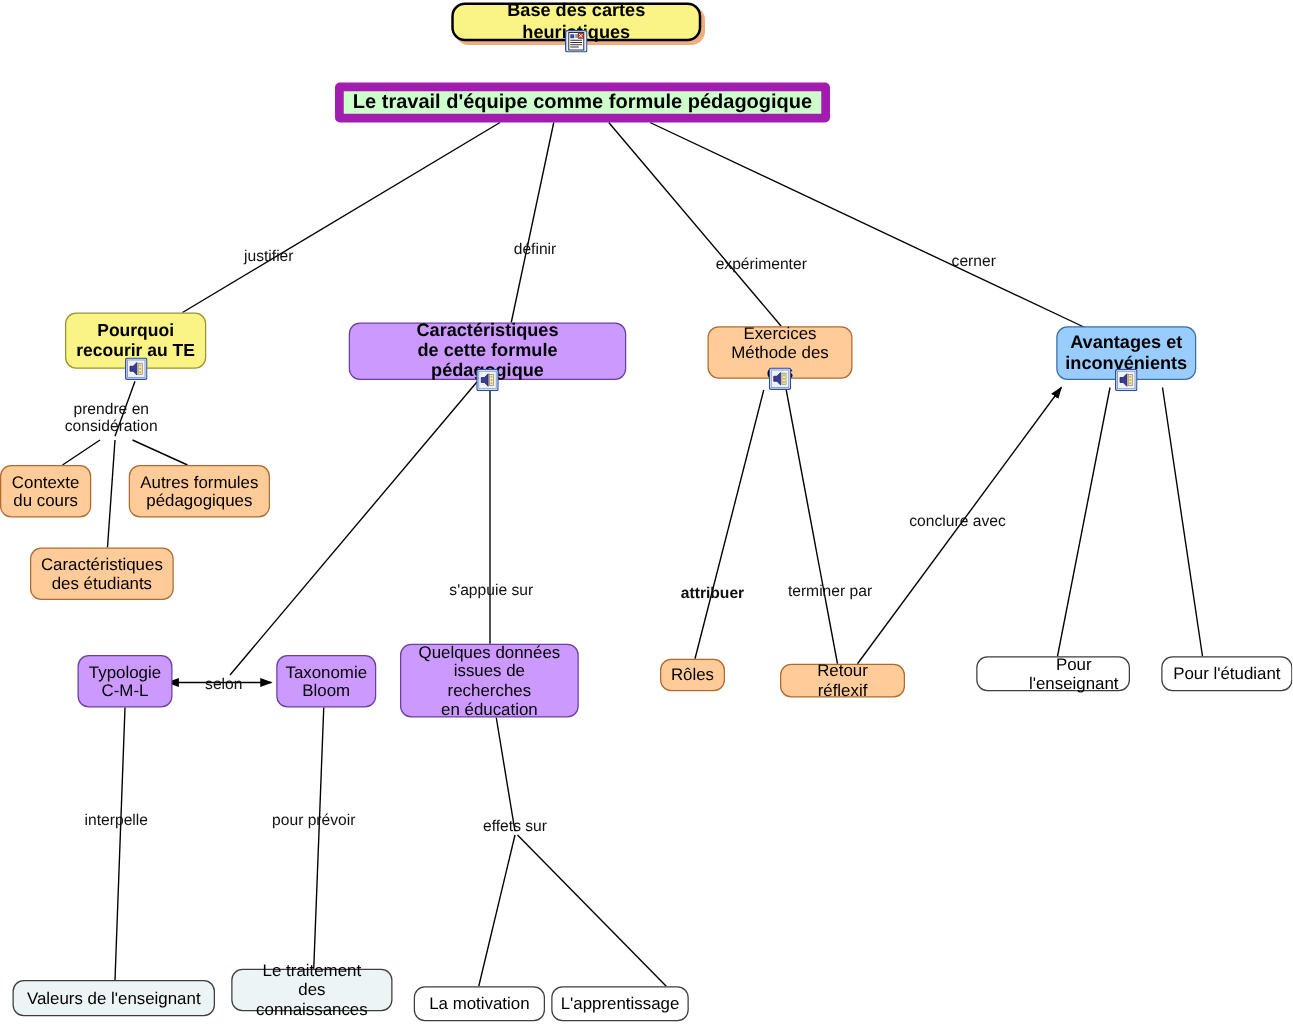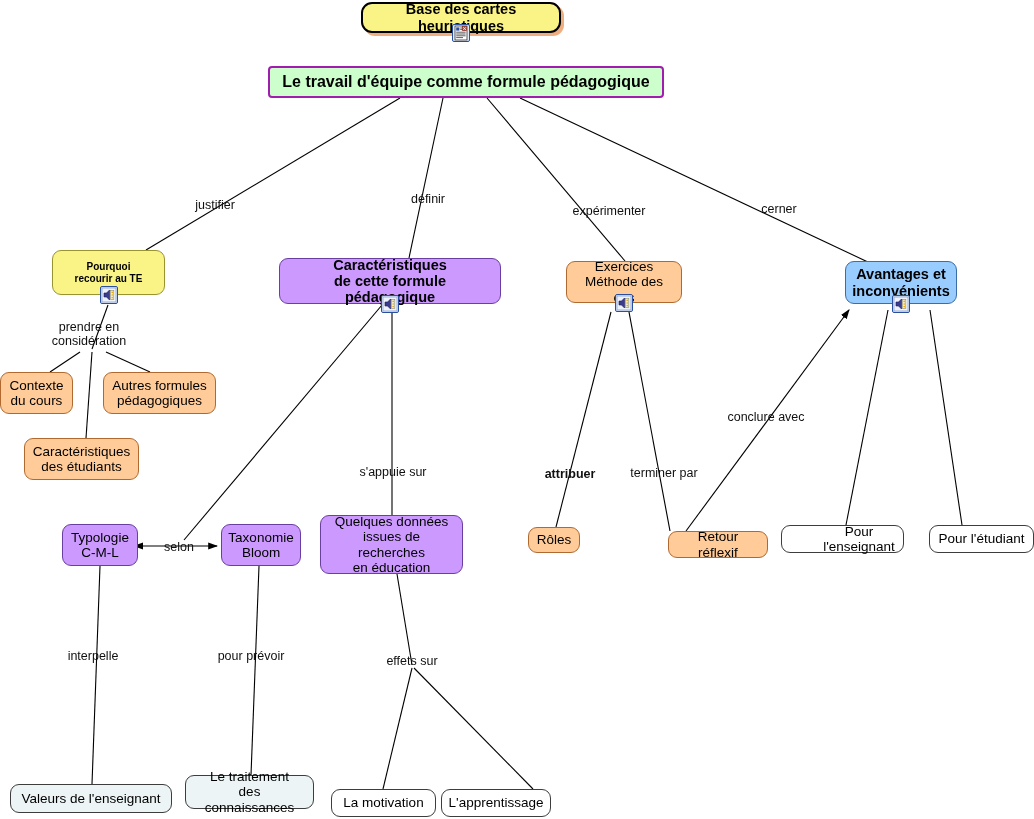--- a/index.html
+++ b/index.html
@@ -41,30 +41,30 @@
   .node.root {
     background: #faf486;
     border: 2px solid #000000;
     border-radius: 11px;
     font-weight: bold;
     font-size: 14.5px;
     box-shadow: 3px 3px 0 rgba(236,160,106,0.85);
   }
   .node.green {
     background: #ccffcc;
-    border: 2px solid #a21caf;
+    border: 7px solid #a21caf;
     font-weight: bold;
     font-size: 16px;
     border-radius: 4px;
   }
   .node.yellow {
     background: #faf486;
     border: 1px solid #9a9430;
     font-weight: bold;
-    font-size: 10px;
+    font-size: 14px;
   }
   .node.purple {
     background: #cc99ff;
     border: 1px solid #6b3fa0;
     font-size: 13.5px;
   }
   .node.purple.bold {
     font-weight: bold;
     font-size: 14.5px;
   }
@@ -226,21 +226,21 @@
       <div class="node orange" style="left: 24px; top: 438px; width: 115px; height: 42px;"><span>Caractéristiques
 des  étudiants</span></div>
       <div class="node purple" style="left: 62px; top: 524px; width: 76px; height: 42px;"><span>Typologie
 C-M-L</span></div>
       <div class="node purple" style="left: 221px; top: 524px; width: 80px; height: 42px;"><span>Taxonomie
 Bloom</span></div>
       <div class="node purple" style="left: 320px; top: 515px; width: 143px; height: 59px;"><span>Quelques données
 issues de recherches
 en éducation</span></div>
       <div class="node orange" style="left: 528px; top: 527px; width: 52px; height: 26px;"><span>Rôles</span></div>
-      <div class="node orange" style="left: 624px; top: 531px; width: 100px; height: 27px; margin-left: 44px;"><span>Retour réflexif</span></div>
+      <div class="node orange" style="left: 624px; top: 531px; width: 100px; height: 27px;"><span>Retour réflexif</span></div>
       <div class="node white" style="left: 781px; top: 525px; width: 123px; height: 28px; padding-left: 40px;"><span>Pour l'enseignant</span></div>
       <div class="node white" style="left: 929px; top: 525px; width: 105px; height: 28px;"><span>Pour l'étudiant</span></div>
       <div class="node pale" style="left: 10px; top: 784px; width: 162px; height: 29px; align-items: center;"><span>Valeurs de l'enseignant</span></div>
       <div class="node pale" style="left: 185px; top: 775px; width: 129px; height: 34px;"><span>Le traitement
 des connaissances</span></div>
       <div class="node white" style="left: 331px; top: 789px; width: 105px; height: 28px;"><span>La motivation</span></div>
       <div class="node white" style="left: 441px; top: 789px; width: 110px; height: 28px;"><span>L'apprentissage</span></div>
     </div>
   <div id="labels-layer">
       <div class="link-label" style="left: 215px; top: 198px;">justifier</div>

